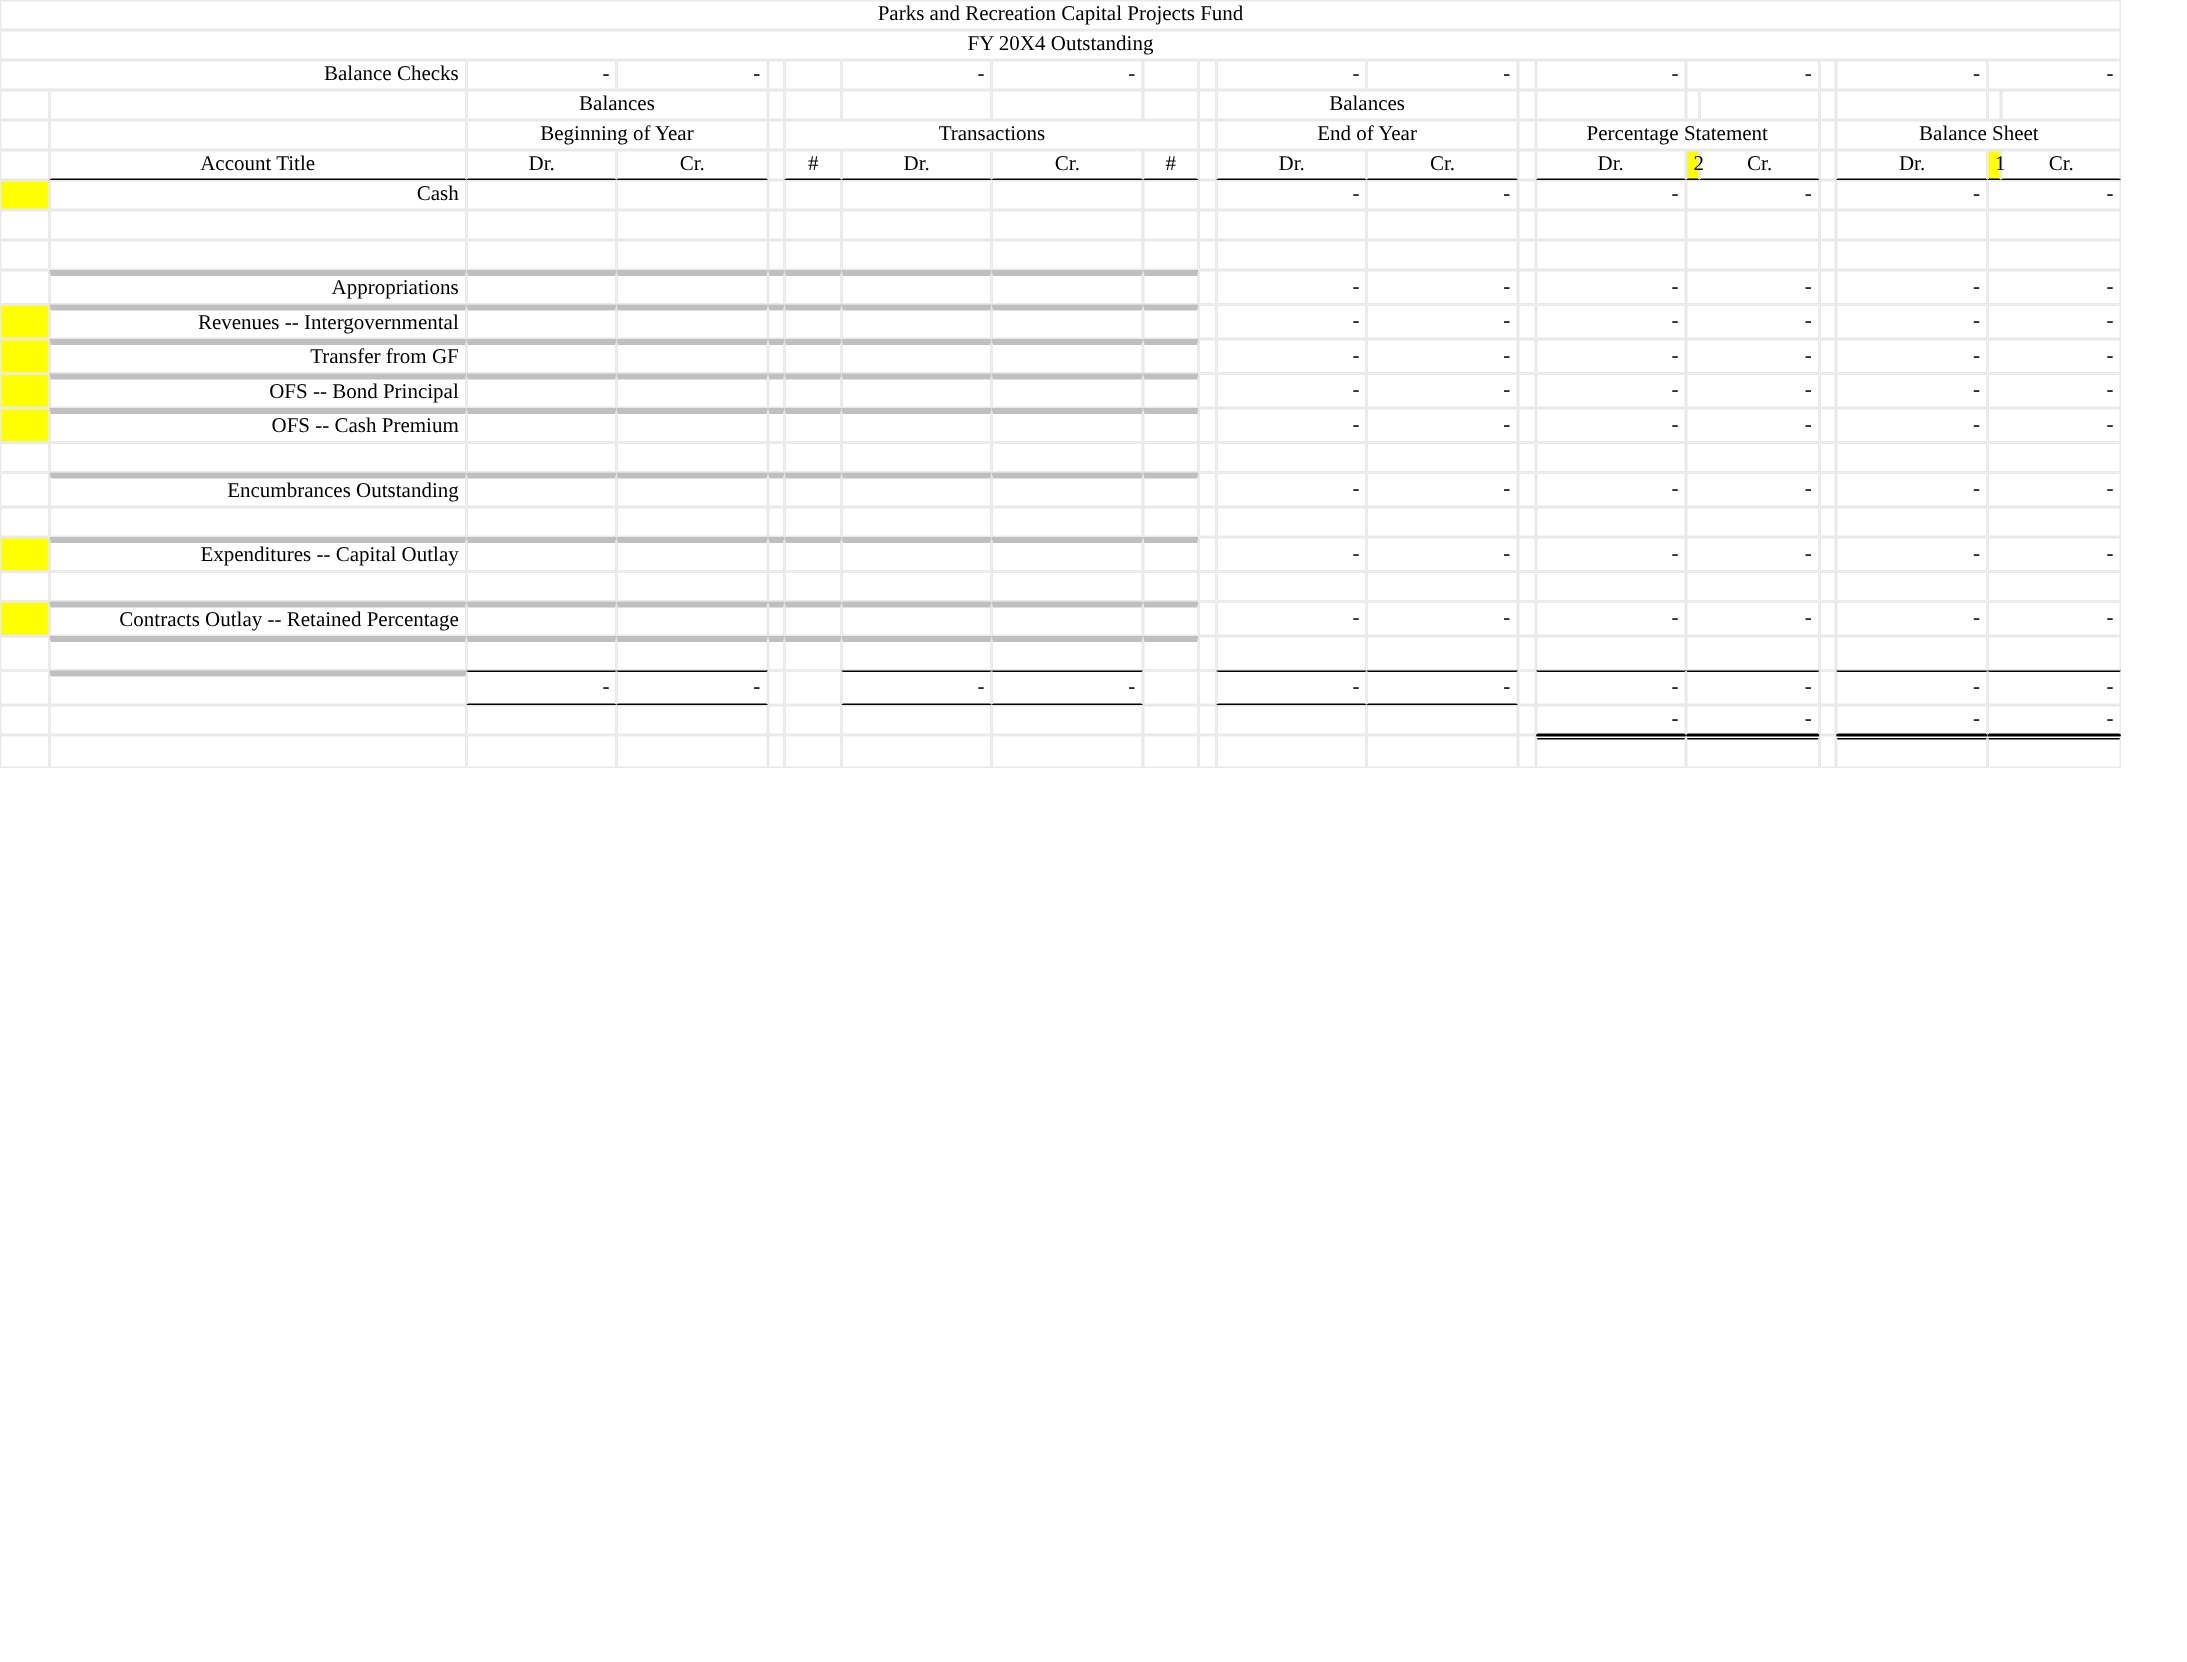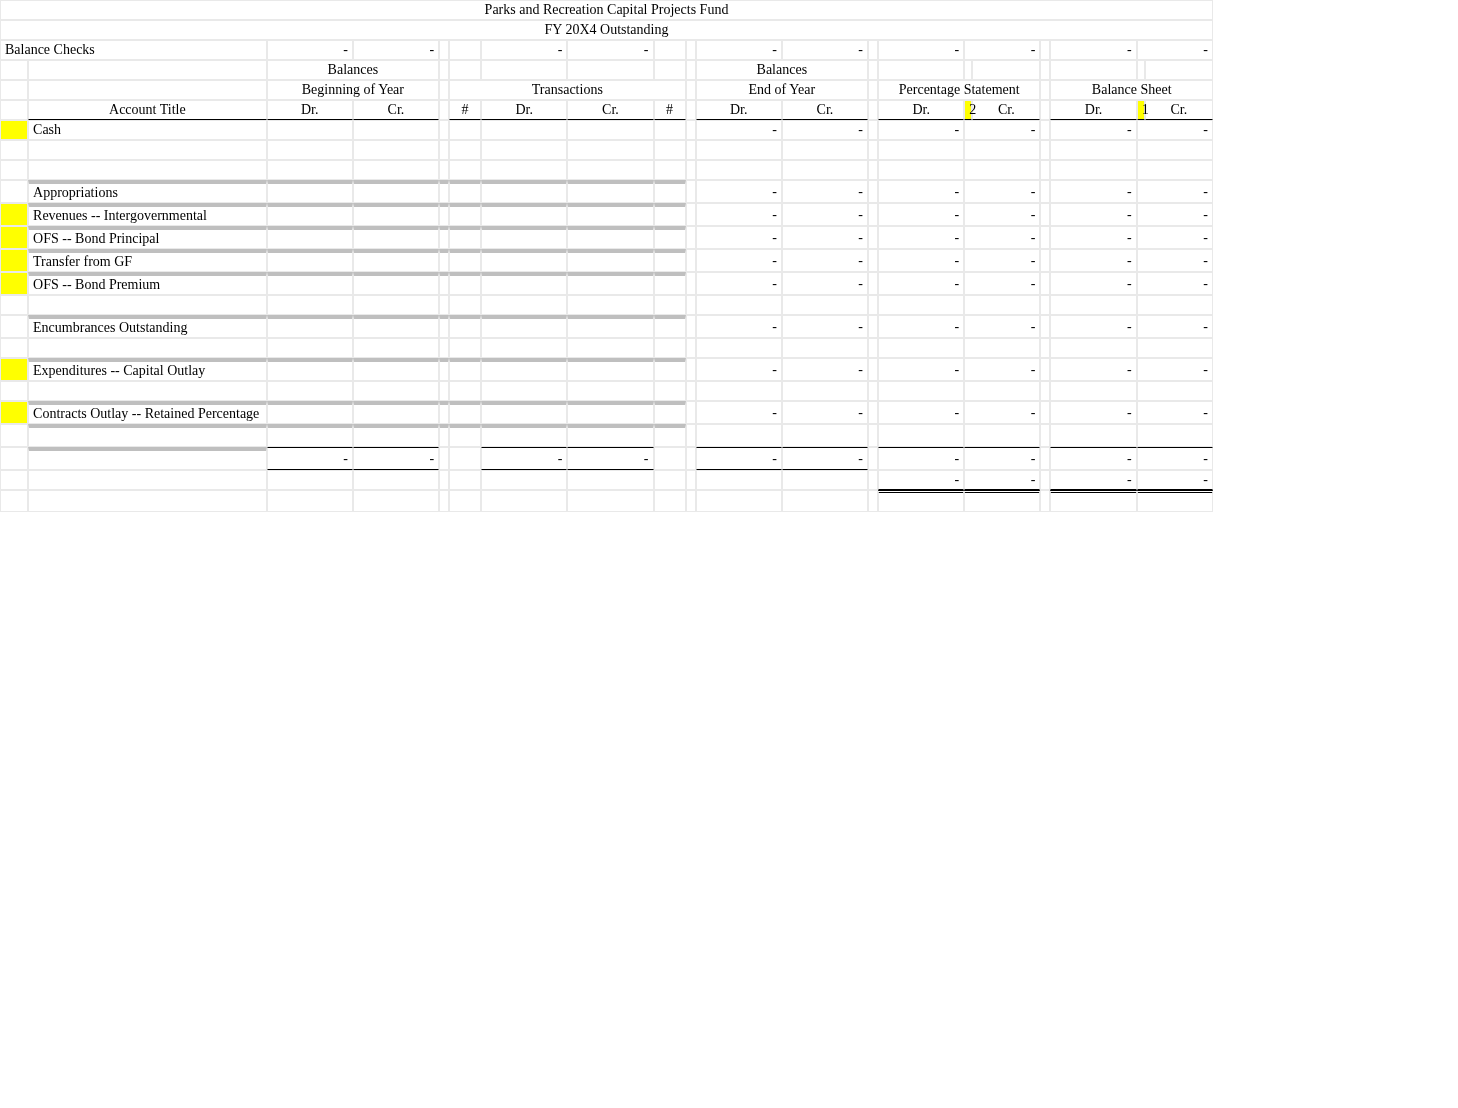--- a/index.html
+++ b/index.html
@@ -7,34 +7,34 @@
     padding:0;
     font-family:"Times New Roman",Times,serif;
     font-size:14px;
     color:#000;
     background:#fff;
   }
   table.sheet{
     border-collapse:separate;
     border-spacing:0;
     table-layout:fixed;
-    width:1213px;
+    width:1414px;
     margin:0;
   }
   table.sheet td{
     border:1px solid #e9e9e9;
     height:18px;
     padding:0 4px;
     vertical-align:middle;
     white-space:nowrap;
     overflow:visible;
   }
   .center{text-align:center}
   .right{text-align:right}
-  .left{text-align:left}
+  .left{text-align:right}
   .yellow{background:#ffff00}
   .yellow-small{background:#ffff00}
   .gray-top{border-top:4px solid #bfbfbf !important}
   .black-bottom{border-bottom:1px solid #000 !important}
   .black-top{border-top:1px solid #000 !important}
   .dbl-top{border-top:3px double #000 !important}
   
   col.c0{width:28px}
   col.c1{width:238px}
   col.c2{width:86px}
@@ -270,20 +270,41 @@
         <td></td>
   <td class="right">-</td>
   <td colspan="2" class="right">-</td>
         <td></td>
   <td class="right">-</td>
   <td colspan="2" class="right">-</td>
 </tr>
 
 <tr>
   <td class="yellow"></td>
+  <td class="left gray-top">Transfer from GF</td>
+  <td class="gray-top"></td>
+        <td class="gray-top"></td>
+        <td class="gray-top"></td>
+        <td class="gray-top"></td>
+        <td class="gray-top"></td>
+        <td class="gray-top"></td>
+        <td class="gray-top"></td>
+        <td></td>
+  <td class="right">-</td>
+  <td class="right">-</td>
+        <td></td>
+  <td class="right">-</td>
+  <td colspan="2" class="right">-</td>
+        <td></td>
+  <td class="right">-</td>
+  <td colspan="2" class="right">-</td>
+</tr>
+
+<tr>
+  <td class="yellow"></td>
   <td class="left gray-top">OFS -- Bond Principal</td>
   <td class="gray-top"></td>
         <td class="gray-top"></td>
         <td class="gray-top"></td>
         <td class="gray-top"></td>
         <td class="gray-top"></td>
         <td class="gray-top"></td>
         <td class="gray-top"></td>
         <td></td>
   <td class="right">-</td>
@@ -291,42 +312,21 @@
         <td></td>
   <td class="right">-</td>
   <td colspan="2" class="right">-</td>
         <td></td>
   <td class="right">-</td>
   <td colspan="2" class="right">-</td>
 </tr>
 
 <tr>
   <td class="yellow"></td>
-  <td class="left gray-top">Transfer from GF</td>
-  <td class="gray-top"></td>
-        <td class="gray-top"></td>
-        <td class="gray-top"></td>
-        <td class="gray-top"></td>
-        <td class="gray-top"></td>
-        <td class="gray-top"></td>
-        <td class="gray-top"></td>
-        <td></td>
-  <td class="right">-</td>
-  <td class="right">-</td>
-        <td></td>
-  <td class="right">-</td>
-  <td colspan="2" class="right">-</td>
-        <td></td>
-  <td class="right">-</td>
-  <td colspan="2" class="right">-</td>
-</tr>
-
-<tr>
-  <td class="yellow"></td>
-  <td class="left gray-top">OFS -- Bond Premium</td>
+  <td class="left gray-top">OFS -- Cash Premium</td>
   <td class="gray-top"></td>
         <td class="gray-top"></td>
         <td class="gray-top"></td>
         <td class="gray-top"></td>
         <td class="gray-top"></td>
         <td class="gray-top"></td>
         <td class="gray-top"></td>
         <td></td>
   <td class="right">-</td>
   <td class="right">-</td>

